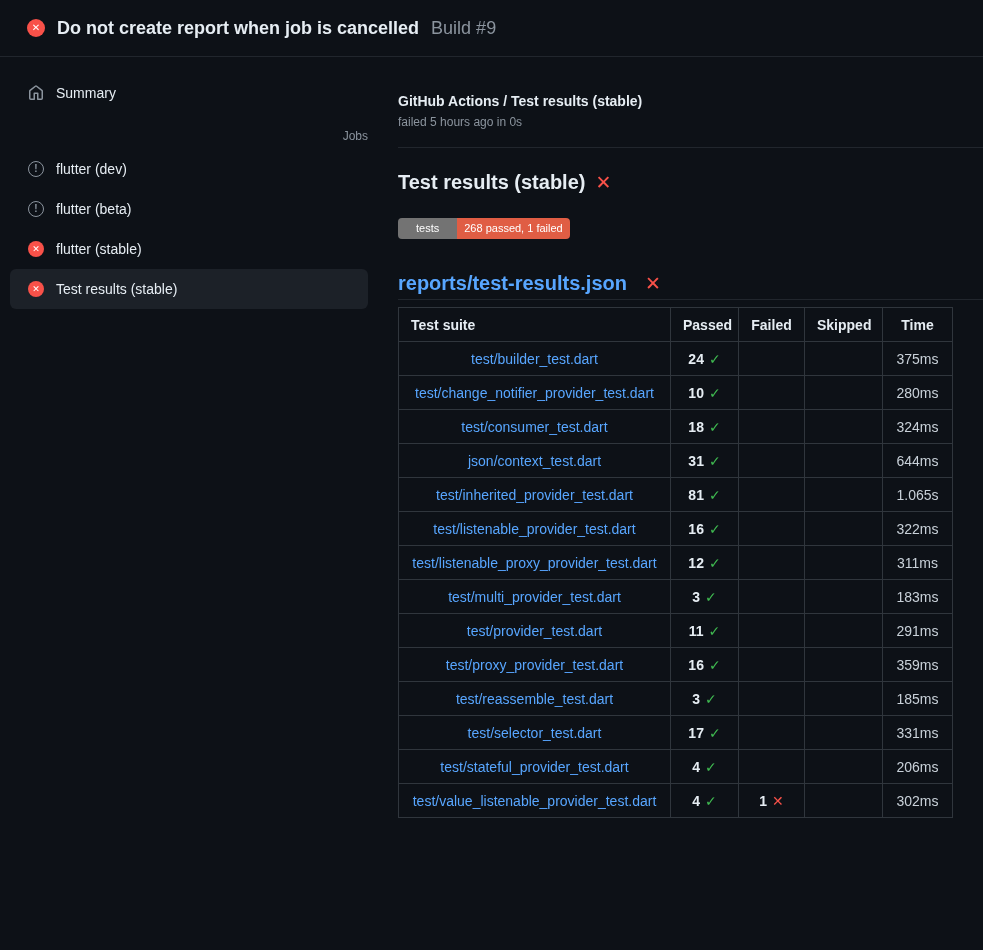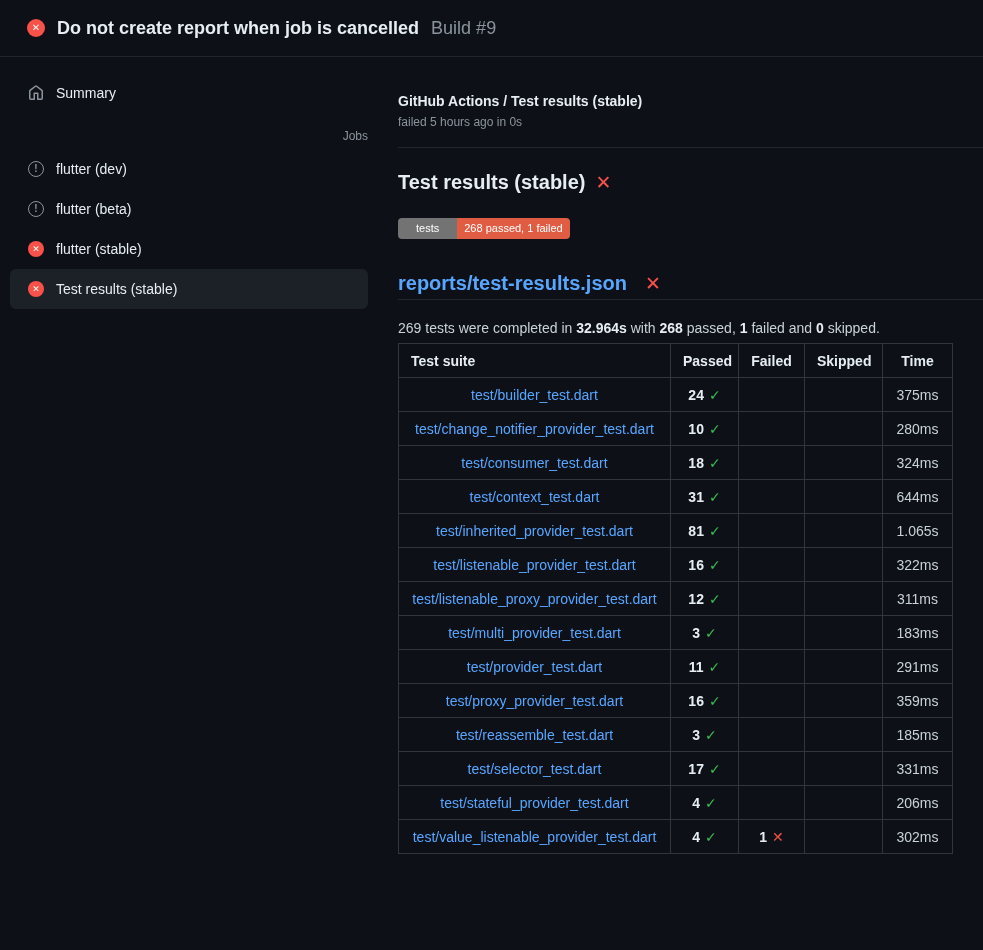--- a/index.html
+++ b/index.html
@@ -150,21 +150,20 @@
     <div class="badge">
       <span class="badge-left">tests</span>
       <span class="badge-right">268 passed, 1 failed</span>
     </div>
 
     <h2 class="report-title">
       <a href="#">reports/test-results.json</a>
       <span class="x-mark">✕</span>
     </h2>
 
-    <p class="summary-text"><span>269 tests were completed in </span><b>32.964s</b><span> with </span><b>268</b><span> passed, </span><b>1</b><span> failed and </span><b>0</b><span> skipped.</span></p>
 
     <table class="results">
       <colgroup>
         <col class="c-suite">
           <col class="c-pass">
           <col class="c-fail">
           <col class="c-skip">
           <col class="c-time">
       </colgroup>
       <thead>
@@ -192,21 +191,21 @@
             <td class="time">280ms</td>
           </tr>
           <tr>
             <td class="suite"><a href="#">test/consumer_test.dart</a></td>
             <td class="num"><span class="count">18</span><span class="check-icon">✓</span></td>
             <td class="num"></td>
             <td class="num"></td>
             <td class="time">324ms</td>
           </tr>
           <tr>
-            <td class="suite"><a href="#">test/context_test.dart</a></td>
+            <td class="suite"><a href="#">json/context_test.dart</a></td>
             <td class="num"><span class="count">31</span><span class="check-icon">✓</span></td>
             <td class="num"></td>
             <td class="num"></td>
             <td class="time">644ms</td>
           </tr>
           <tr>
             <td class="suite"><a href="#">test/inherited_provider_test.dart</a></td>
             <td class="num"><span class="count">81</span><span class="check-icon">✓</span></td>
             <td class="num"></td>
             <td class="num"></td>

